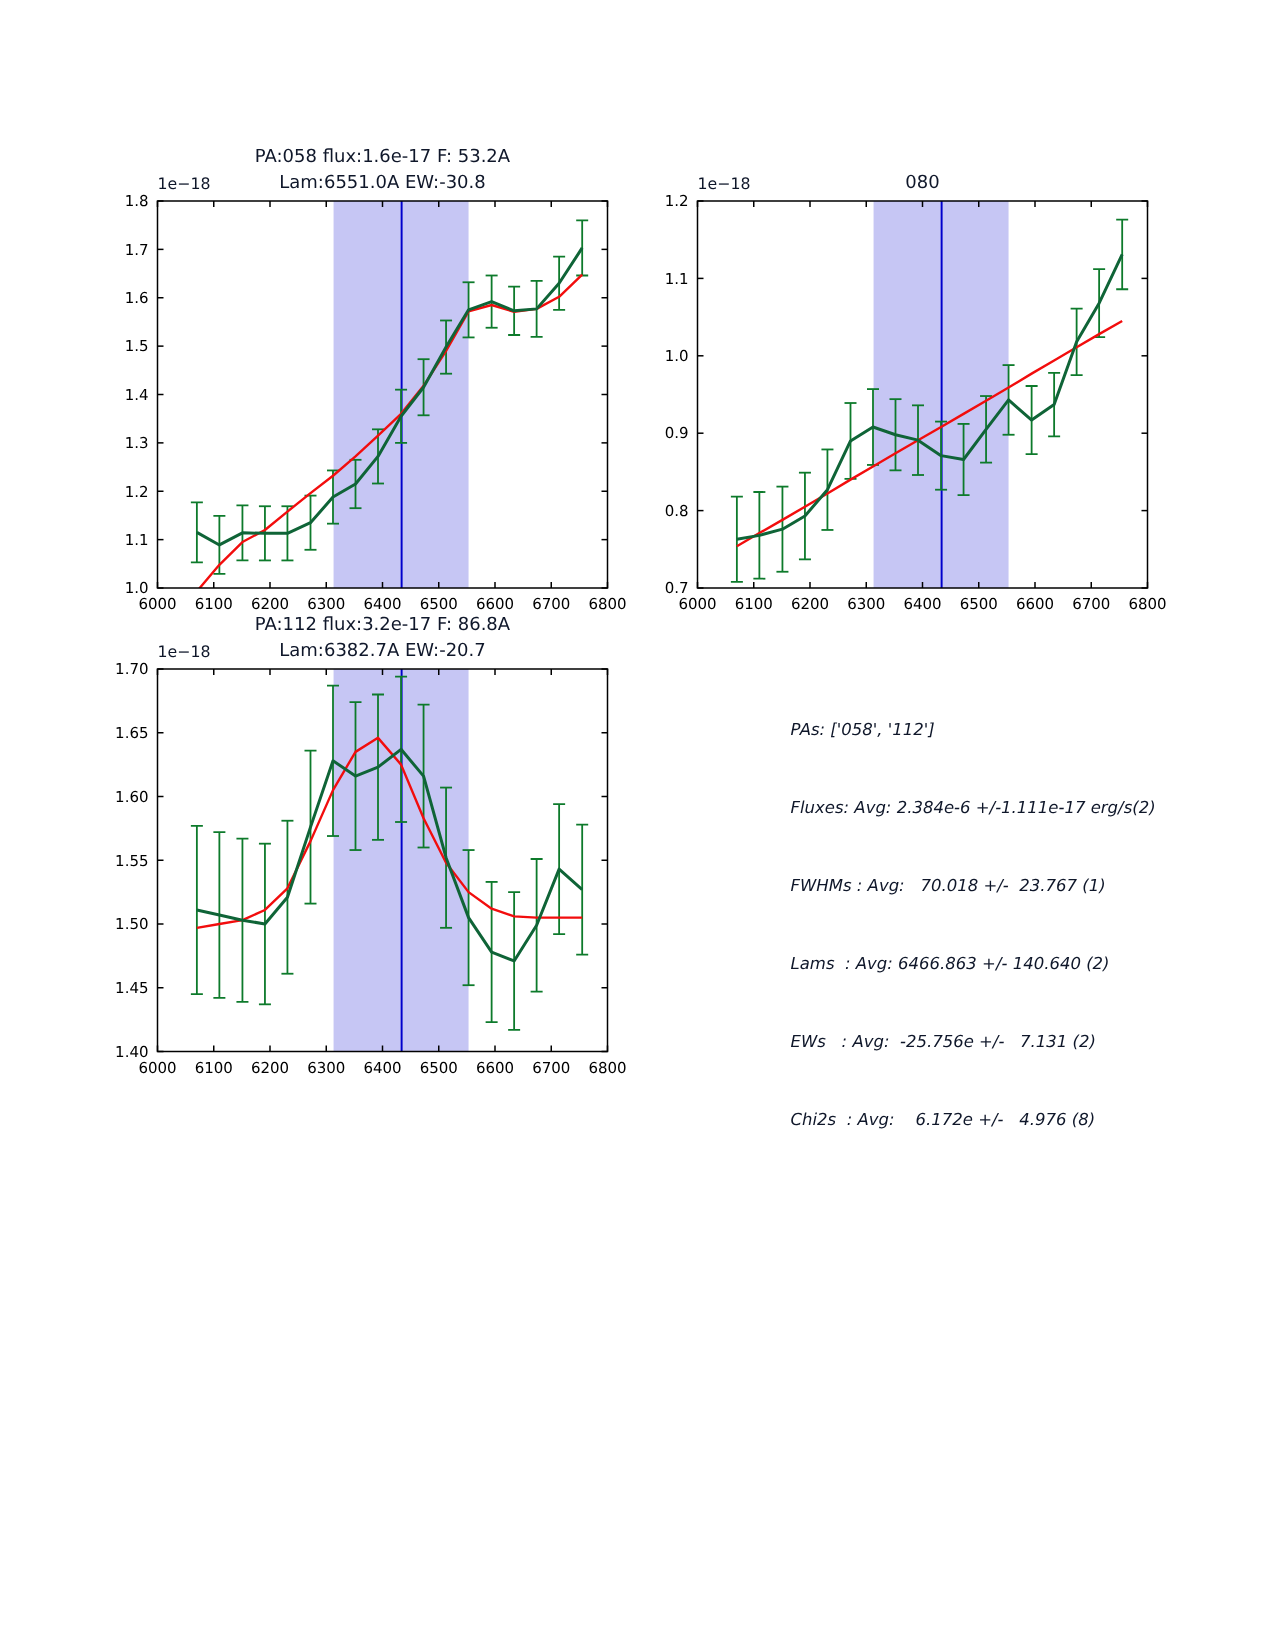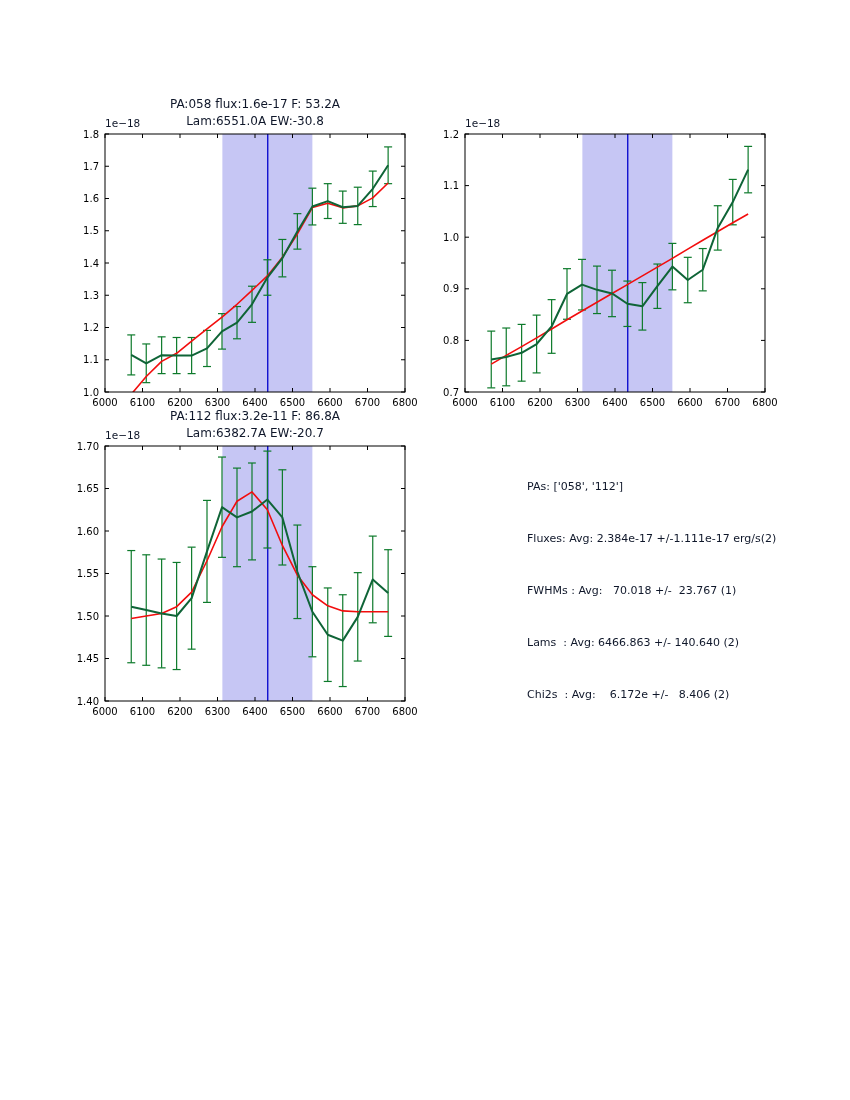--- a/index.html
+++ b/index.html
@@ -9,21 +9,21 @@
   #fig-pa058{left:50px;top:60px;}
   #fig-080{left:410px;top:60px;}
   #fig-pa112{left:50px;top:372px;}
   .chart-title{position:absolute;left:55px;top:0;width:300px;height:46px;
       display:flex;flex-direction:column;justify-content:flex-end;align-items:center;
       text-align:center;font-size:12px;line-height:17px;white-space:pre-line;}
   .offset-label{position:absolute;left:55px;top:33px;font-size:10.5px;}
   .plot-svg{position:absolute;left:0;top:40px;overflow:visible;}
   svg text{font-family:"DejaVu Sans",sans-serif;}
   .stats-panel{position:absolute;left:527px;top:430px;font-size:11px;white-space:pre;}
-  .stats-panel .stats-line{height:26px;}
+  .stats-panel .stats-line{height:26px;font-style:italic;}
 </style>
 </head>
 <body>
 
 <div class="page">
 
   <figure class="chart-fig" id="fig-pa058" style="margin:0">
     <div class="chart-title">PA:058 flux:1.6e-17 F: 53.2A
 Lam:6551.0A EW:-30.8</div>
     <div class="offset-label">1e−18</div>
@@ -151,20 +151,21 @@
           <text x="49" y="142.50000000000003">1.4</text>
           <text x="49" y="110.25000000000001">1.5</text>
           <text x="49" y="77.99999999999999">1.6</text>
           <text x="49" y="45.75000000000003">1.7</text>
           <text x="49" y="13.5">1.8</text>
         </g>
       </svg>
   </figure>
 
   <figure class="chart-fig" id="fig-080" style="margin:0">
+    <div class="chart-title">080</div>
     <div class="offset-label">1e−18</div>
     <svg class="plot-svg" width="380" height="305">
         <defs>
           <clipPath id="clip-080">
             <rect x="55" y="10" width="300" height="258"></rect>
           </clipPath>
         </defs>
         <rect x="172.375" y="10" width="90" height="258" fill="#c6c6f4"></rect>
         <line x1="217.75" x2="217.75" y1="10" y2="268" stroke="#0000cc" stroke-width="1.3"></line>
         <g stroke="#0d7a2b" stroke-width="1.2" clip-path="url(#clip-080)">
@@ -274,21 +275,21 @@
           <text x="49" y="219.89999999999995">0.8</text>
           <text x="49" y="168.29999999999995">0.9</text>
           <text x="49" y="116.69999999999997">1.0</text>
           <text x="49" y="65.09999999999994">1.1</text>
           <text x="49" y="13.5">1.2</text>
         </g>
       </svg>
   </figure>
 
   <figure class="chart-fig" id="fig-pa112" style="margin:0">
-    <div class="chart-title">PA:112 flux:3.2e-11 F: 86.8A
+    <div class="chart-title">PA:112 flux:3.2e-17 F: 86.8A
 Lam:6382.7A EW:-20.7</div>
     <div class="offset-label">1e−18</div>
     <svg class="plot-svg" width="380" height="305">
         <defs>
           <clipPath id="clip-pa112">
             <rect x="55" y="10" width="300" height="255"></rect>
           </clipPath>
         </defs>
         <rect x="172.375" y="10" width="90" height="255" fill="#c6c6f4"></rect>
         <line x1="217.75" x2="217.75" y1="10" y2="265" stroke="#0000cc" stroke-width="1.3"></line>
@@ -403,19 +404,20 @@
           <text x="49" y="140.9999999999999">1.55</text>
           <text x="49" y="98.49999999999987">1.60</text>
           <text x="49" y="56.000000000000036">1.65</text>
           <text x="49" y="13.5">1.70</text>
         </g>
       </svg>
   </figure>
 
   <div class="stats-panel">
     <div class="stats-line">PAs: ['058', '112']</div>
-    <div class="stats-line">Fluxes: Avg: 2.384e-17 +/-1.111e-17 erg/s(2)</div>
+    <div class="stats-line">Fluxes: Avg: 2.384e-6 +/-1.111e-17 erg/s(2)</div>
     <div class="stats-line">FWHMs : Avg:   70.018 +/-  23.767 (1)</div>
     <div class="stats-line">Lams  : Avg: 6466.863 +/- 140.640 (2)</div>
-    <div class="stats-line">Chi2s  : Avg:    6.172e +/-   8.406 (2)</div>
+    <div class="stats-line">EWs   : Avg:  -25.756e +/-   7.131 (2)</div>
+    <div class="stats-line">Chi2s  : Avg:    6.172e +/-   4.976 (8)</div>
   </div>
 
 </div>
 
 </body></html>

